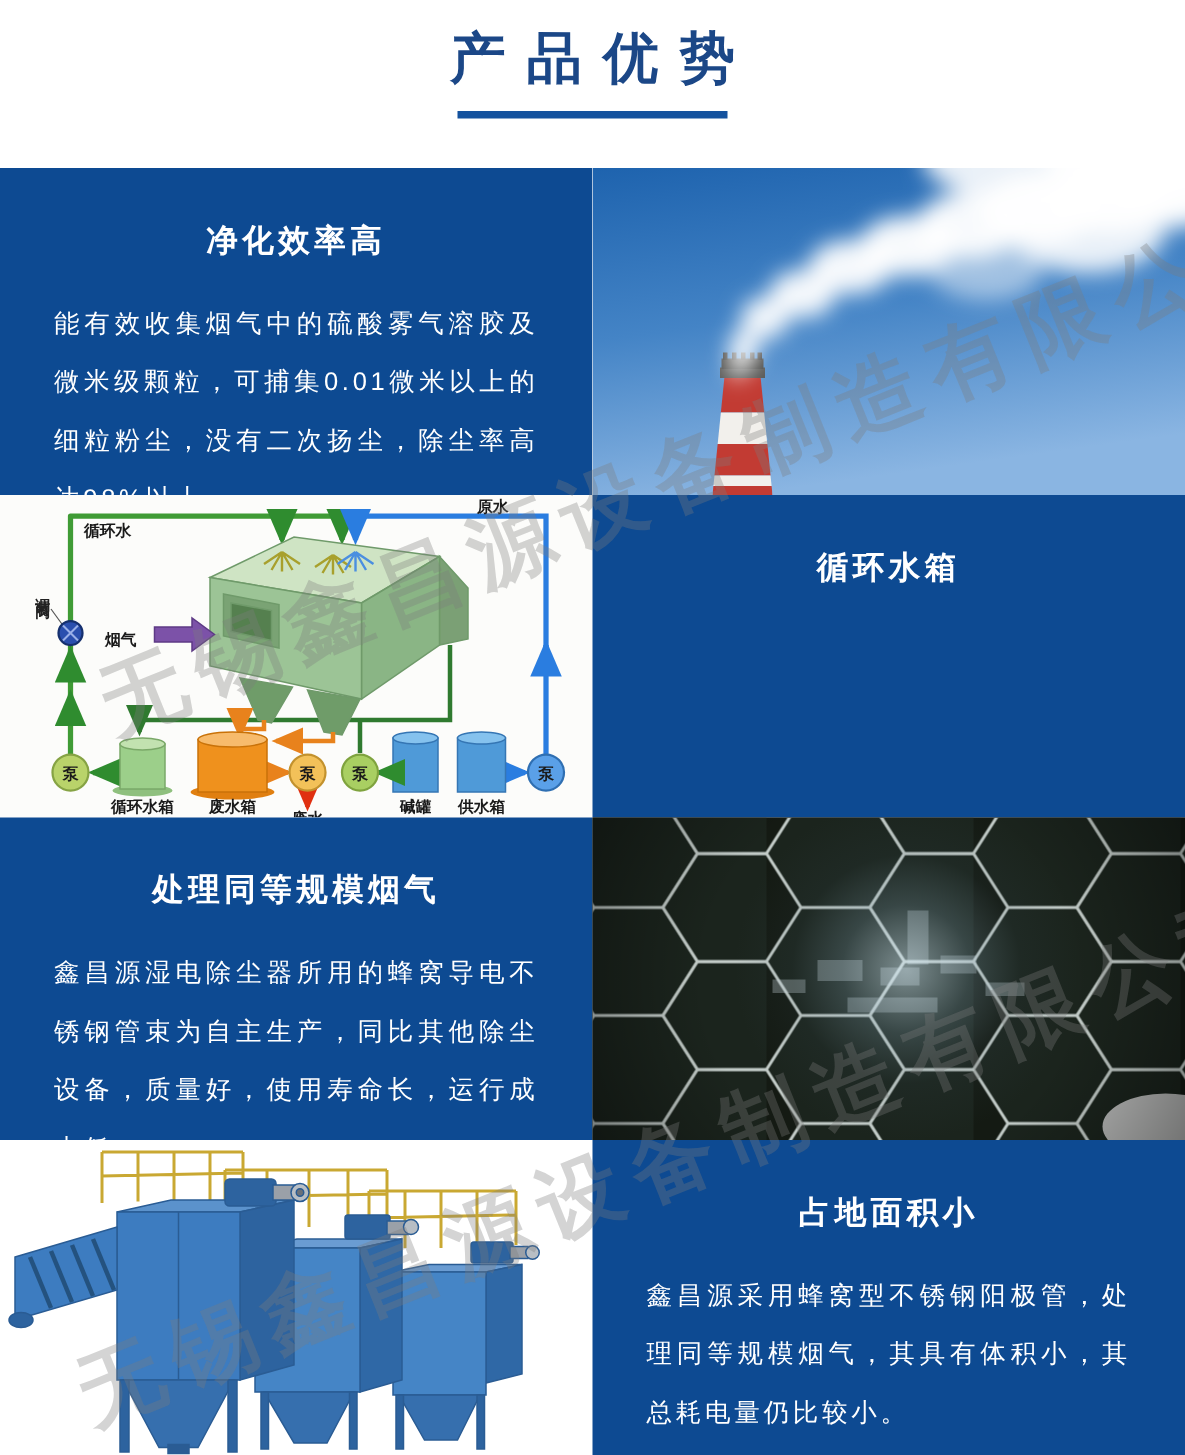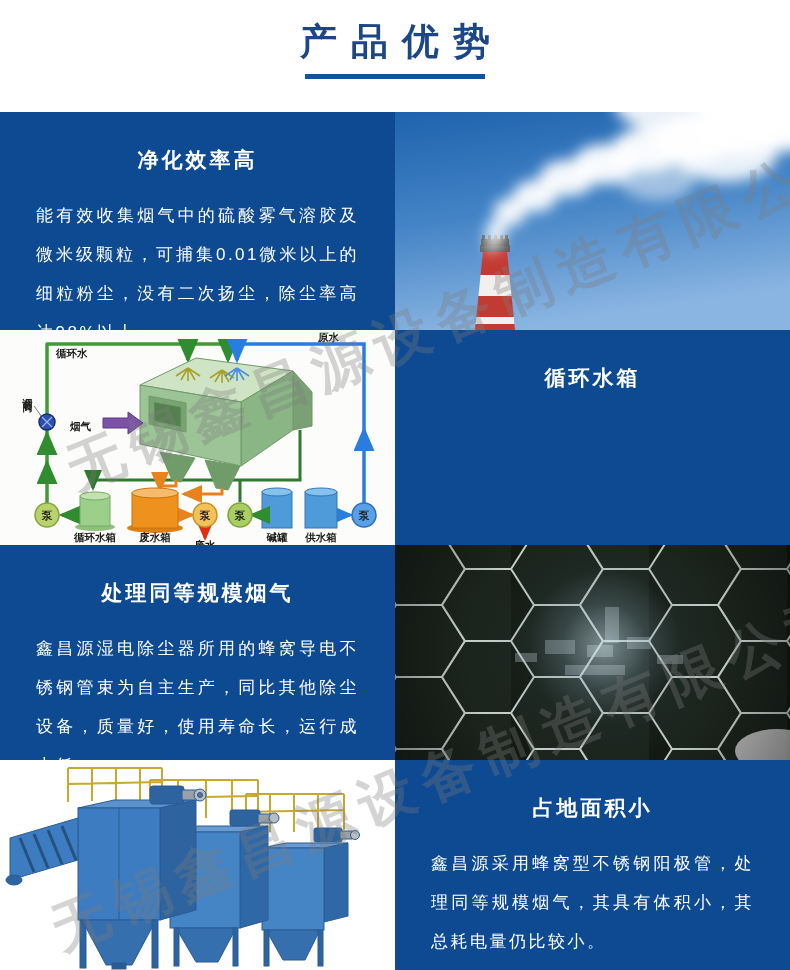--- a/index.html
+++ b/index.html
@@ -1,19 +1,19 @@
 <!DOCTYPE html>
 <html><head>
 <meta charset="utf-8">
 <style>
   html,body{margin:0;padding:0;background:#ffffff;}
   .page{position:relative;width:790px;height:970px;background:#ffffff;overflow:hidden;
         font-family:"Liberation Sans","DejaVu Sans",sans-serif;}
   
-  .header{height:112px;text-align:center;padding-top:20px;box-sizing:border-box;}
+  .header{height:112px;text-align:center;padding-top:20px;box-sizing:border-box;font-family:Liberation Mono, monospace;}
   .page-title{display:inline-block;font-size:37px;font-weight:bold;color:#1b4787;
               letter-spacing:14px;text-indent:14px;line-height:1.2;}
   .title-underline{width:180px;height:5px;background:#14529e;margin:10px auto 0;}
   
   .grid{display:grid;grid-template-columns:395px 395px;grid-template-rows:218px 215px 215px 210px;}
   .cell{position:relative;overflow:hidden;}
   .panel{background:#0d4a92;color:#ffffff;padding:34px 36px 0;box-sizing:border-box;}
   .panel-title{text-align:center;font-size:21px;font-weight:bold;letter-spacing:3px;margin:0 0 22px;}
   .panel-body{font-size:17px;line-height:2.3;letter-spacing:2.5px;text-align:justify;margin:0;}
   .img-cell{background:#ffffff;}

